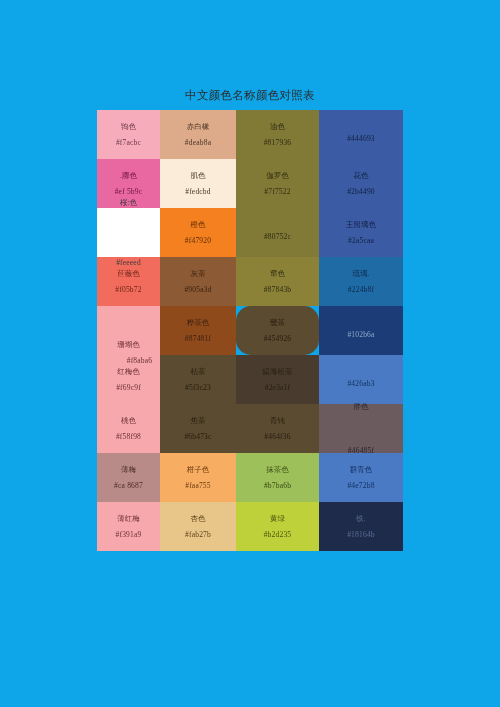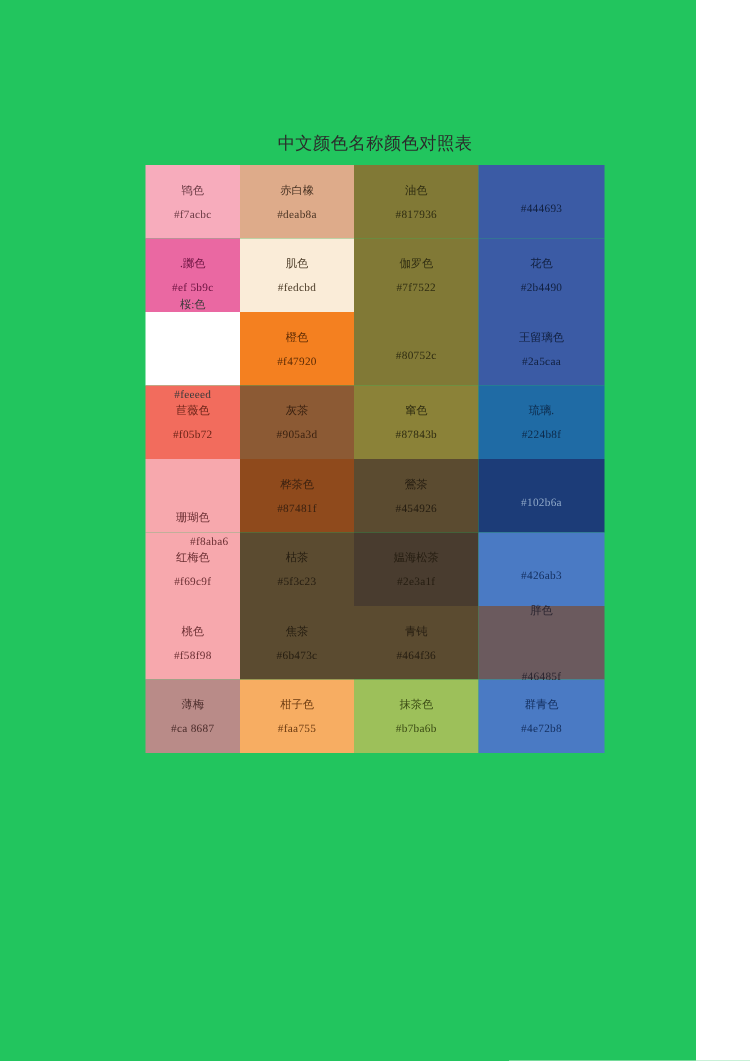--- a/index.html
+++ b/index.html
@@ -9,23 +9,23 @@
   }
   body {
     width: 500px;
     height: 707px;
     font-family: "Liberation Serif", "DejaVu Serif", serif;
     overflow: hidden;
   }
 
   .page {
     position: relative;
-    width: 464px;
+    width: 500px;
     height: 707px;
-    background: #22c55e;
+    background: #0ea5e9;
     box-sizing: border-box;
   }
 
   .doc-title {
     position: absolute;
     left: 0;
     top: 88px;
     width: 500px;
     text-align: center;
     font-size: 11.5px;
@@ -206,21 +206,21 @@
               <div class="cell-name" style="color: rgb(107, 47, 51); margin-top: 44px;">珊瑚色</div>
               <div class="cell-hex" style="color: rgb(107, 47, 51); margin-left: 22px;">#f8aba6</div>
             </div>
           </td>
           <td style="background: rgb(143, 74, 28);">
             <div class="cell-inner">
               <div class="cell-name" style="color: rgb(58, 33, 16);">桦茶色</div>
               <div class="cell-hex" style="color: rgb(58, 33, 16);">#87481f</div>
             </div>
           </td>
-          <td style="background: rgb(91, 75, 48);">
+          <td style="background: rgb(91, 75, 48); border-radius: 15px;">
             <div class="cell-inner">
               <div class="cell-name" style="color: rgb(36, 28, 16);">鶯茶</div>
               <div class="cell-hex" style="color: rgb(36, 28, 16);">#454926</div>
             </div>
           </td>
           <td style="background: rgb(28, 60, 120);">
             <div class="cell-inner">
               <div class="cell-name" style="color: rgb(143, 168, 200);"></div>
               <div class="cell-hex" style="color: rgb(143, 168, 200);">#102b6a</div>
             </div>
@@ -297,16 +297,42 @@
               <div class="cell-hex" style="color: rgb(58, 74, 20);">#b7ba6b</div>
             </div>
           </td>
           <td style="background: rgb(74, 122, 196);">
             <div class="cell-inner">
               <div class="cell-name" style="color: rgb(21, 49, 97);">群青色</div>
               <div class="cell-hex" style="color: rgb(21, 49, 97);">#4e72b8</div>
             </div>
           </td>
         </tr>
+        <tr>
+          <td style="background: rgb(247, 168, 173);">
+            <div class="cell-inner">
+              <div class="cell-name" style="color: rgb(107, 47, 51);">薄红梅</div>
+              <div class="cell-hex" style="color: rgb(107, 47, 51);">#f391a9</div>
+            </div>
+          </td>
+          <td style="background: rgb(232, 198, 138);">
+            <div class="cell-inner">
+              <div class="cell-name" style="color: rgb(92, 63, 20);">杏色</div>
+              <div class="cell-hex" style="color: rgb(92, 63, 20);">#fab27b</div>
+            </div>
+          </td>
+          <td style="background: rgb(190, 209, 58);">
+            <div class="cell-inner">
+              <div class="cell-name" style="color: rgb(74, 84, 16);">黄绿</div>
+              <div class="cell-hex" style="color: rgb(74, 84, 16);">#b2d235</div>
+            </div>
+          </td>
+          <td style="background: rgb(31, 43, 74);">
+            <div class="cell-inner">
+              <div class="cell-name" style="color: rgb(90, 110, 150);">铁.</div>
+              <div class="cell-hex" style="color: rgb(90, 110, 150);">#18164b</div>
+            </div>
+          </td>
+        </tr>
       </tbody>
   </table>
 
 </div>
 
 </body></html>

